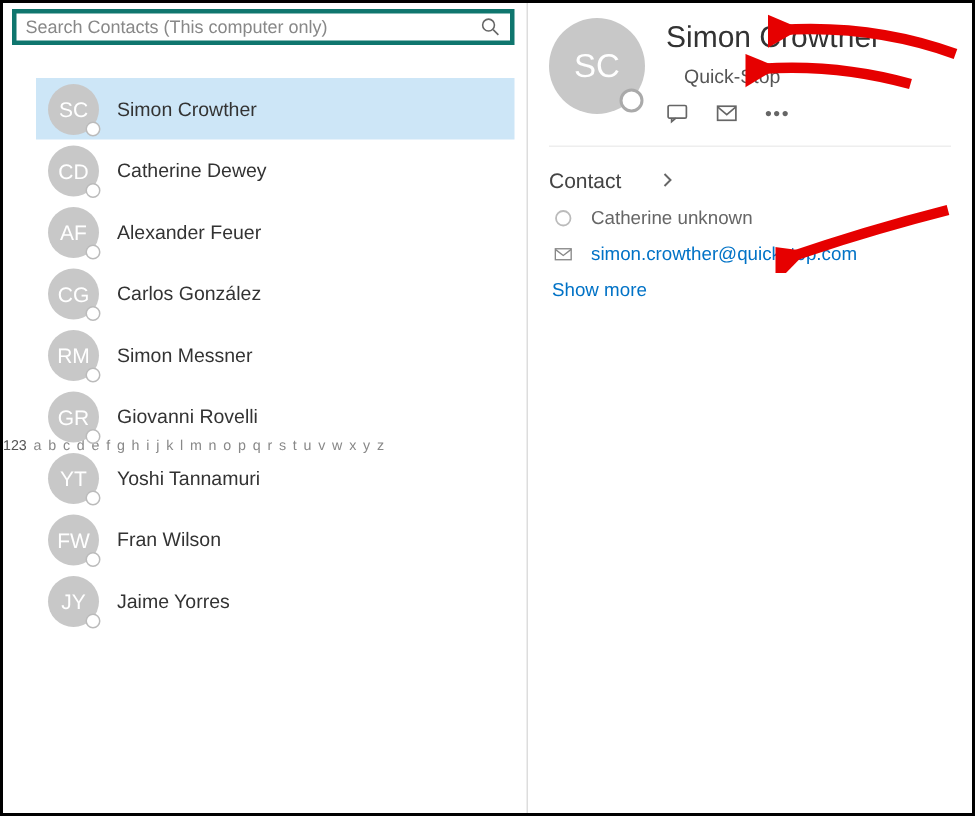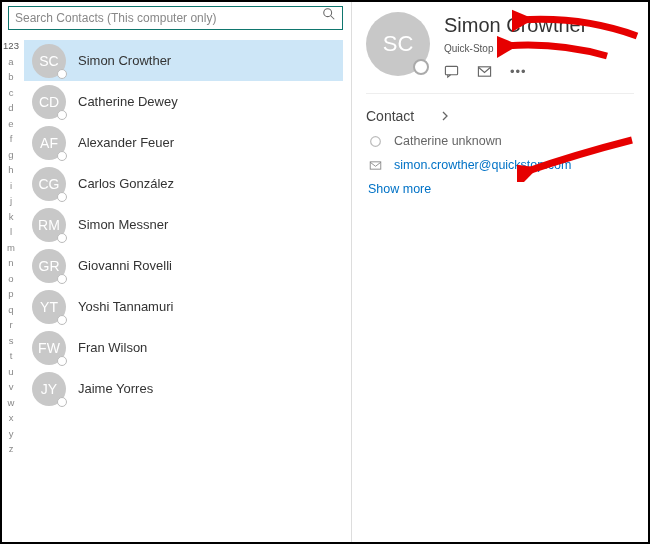--- a/index.html
+++ b/index.html
@@ -21,23 +21,24 @@
   
   .left {
     width: 350px;
     border-right: 1px solid #ddd;
     display: flex;
     flex-direction: column;
     background: #fff;
   }
   .searchbar {
     display: flex;
-    border: 1px solid #0f766e;
+    align-items: center;
+    border: 3px solid #0f766e;
     height: 24px;
-    margin: 4px 8px 8px 6px;
+    margin: 4px 8px 20px 6px;
     padding: 0 6px;
     background: #fff;
   }
   .searchbar input {
     border: none;
     outline: none;
     flex: 1;
     font-size: 12px;
     color: #555;
     background: transparent;
@@ -45,21 +46,20 @@
   .searchbar input::placeholder { color: #888; }
   .search-icon svg { width: 14px; height: 14px; display:block; }
   .left-body {
     flex: 1;
     display: flex;
     overflow: hidden;
   }
   .alpha {
     width: 18px;
     display: flex;
-    flex-direction: column;
     align-items: center;
     padding-top: 2px;
     font-size: 9.5px;
     color: #888;
     gap: 4.5px;
   }
   .alpha .idx { color: #555; font-size: 9.5px; }
   .contact-list {
     flex: 1;
     padding: 2px 8px 0 4px;
@@ -131,21 +131,21 @@
   .big-presence {
     position: absolute;
     width: 16px; height: 16px;
     border-radius: 50%;
     border: 2px solid #aaa;
     background: #fff;
     right: 1px; bottom: 1px;
   }
   .profile-info { padding-top: 2px; }
   .profile-name { font-size: 20px; color: #333; font-weight: 400; }
-  .profile-company { font-size: 10px; color: #555; margin-top: 6px; }
+  .profile-company { font-size: 13px; color: #555; margin-top: 6px; margin-left: 12px; }
   .profile-actions {
     display: flex;
     gap: 18px;
     margin-top: 10px;
     color: #666;
   }
   .profile-actions .act svg { width: 15px; height: 15px; display:block; }
   .more-dots { letter-spacing: 1px; font-size: 13px; line-height: 15px;}
   .section-header {
     display: flex;

